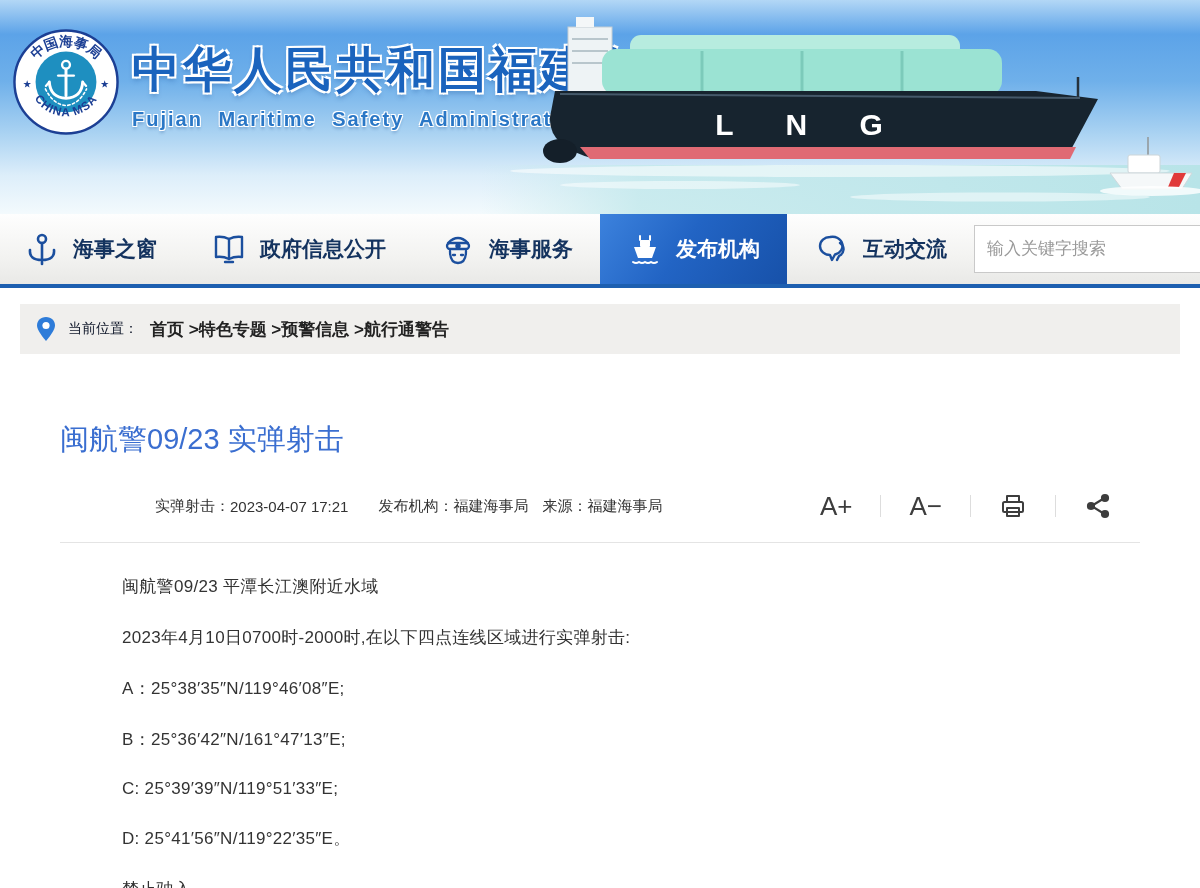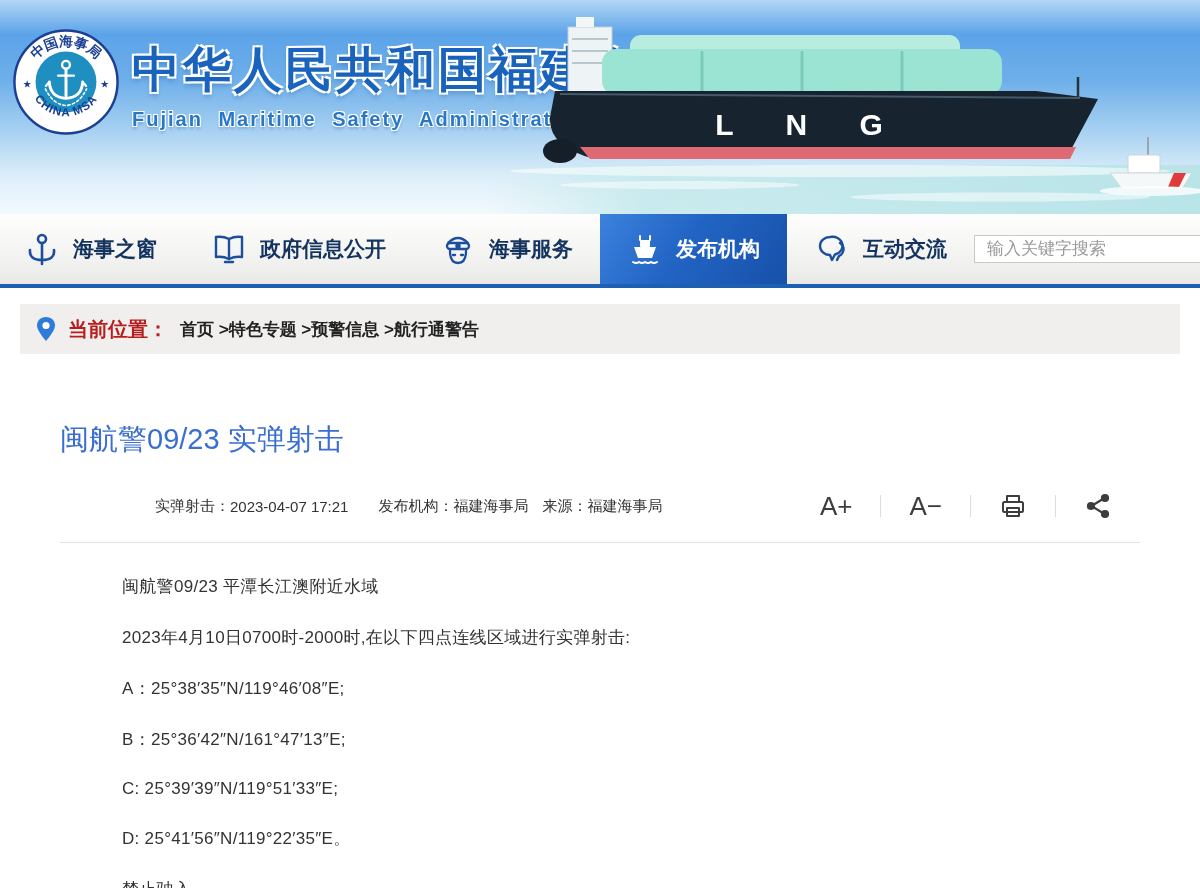--- a/index.html
+++ b/index.html
@@ -37,32 +37,32 @@
     color:#14335f; font-weight:bold; font-size:21px; white-space:nowrap;
   }
   .nav-item.first { padding-left:24px; }
   .nav-item.active {
     background:linear-gradient(125deg,#3c82dd 0%, #2264c4 45%, #1751a9 100%);
     color:#fff;
   }
   .nav-item .nicon { width:36px; height:36px; display:block; }
   .nav-search { margin-left:auto; display:flex; align-items:center; padding-right:2px; }
   .nav-search input {
-    width:226px; height:28px; border:1px solid #c9c9c9; border-right:none; background:#fff;
+    width:226px; height:48px; border:1px solid #c9c9c9; border-right:none; background:#fff;
     font-size:17px; padding:0 12px; color:#333; outline:none;
   }
   .nav-search input::placeholder { color:#9a9a9a; }
 
   
   .crumb-bar {
     margin:16px 20px 0; height:50px; background:#f0efed;
     display:flex; align-items:center; padding:0 16px; gap:12px;
   }
   .crumb-bar .pin { width:20px; height:26px; flex:0 0 auto; }
-  .crumb-label { font-size:20px; font-weight:bold; color:#b91c1c; }
+  .crumb-label { font-size:14px; font-weight:normal; color:#0f172a; }
   .crumb-path { font-size:17px; font-weight:bold; color:#222; cursor:pointer; }
 
   
   .content { width:1080px; margin:0 auto; }
   .article-title {
     margin-top:66px; text-align:left; font-size:29px; font-weight:500; color:#3a6ed0;
   }
   .meta-row {
     margin-top:26px; display:flex; align-items:center; justify-content:space-between;
     padding-left:95px; padding-right:28px; min-height:40px;

